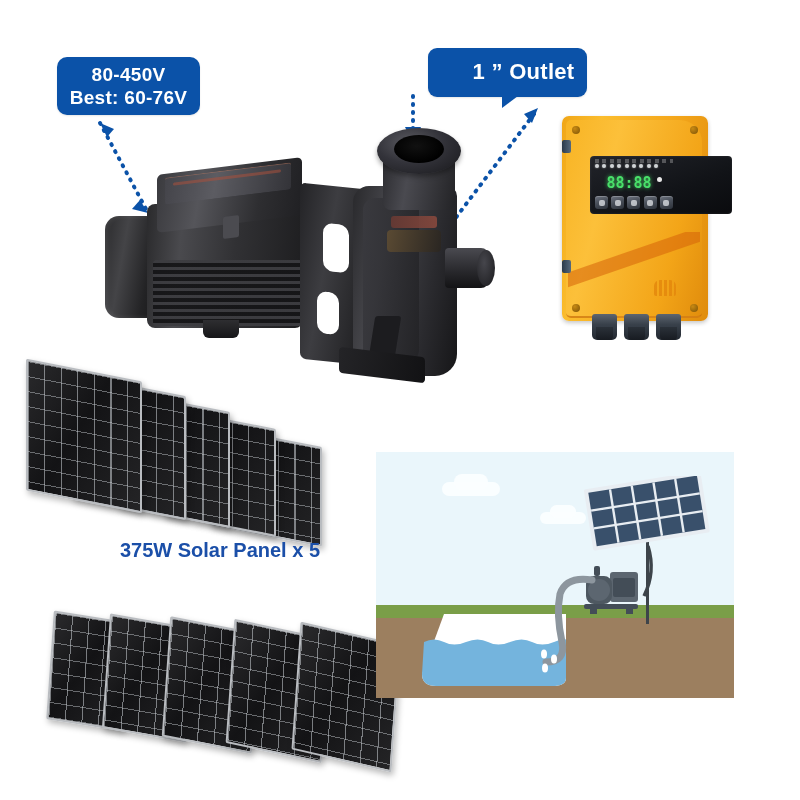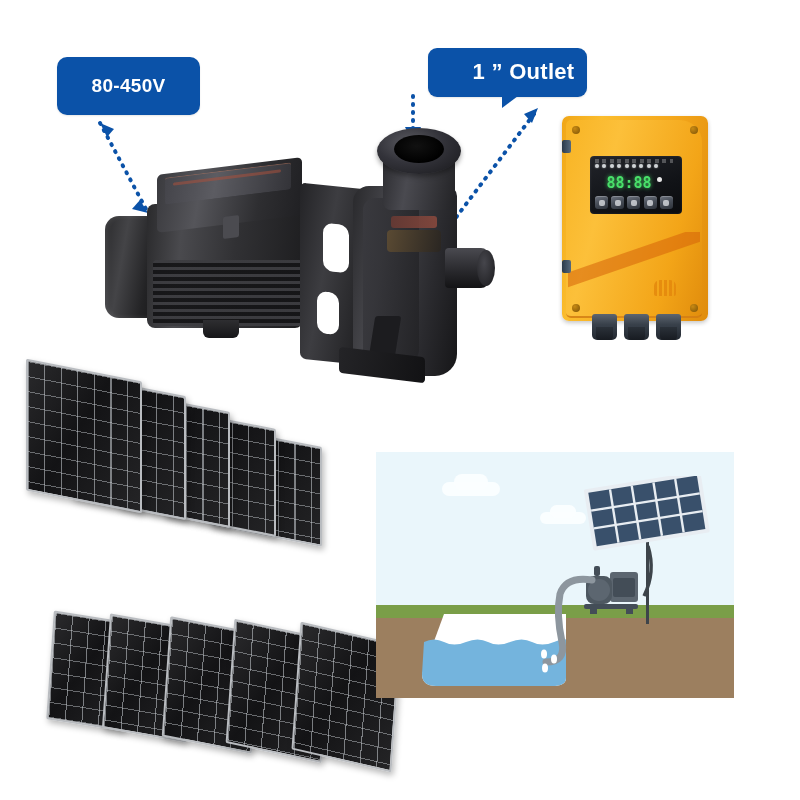--- a/index.html
+++ b/index.html
@@ -140,23 +140,24 @@
     background:linear-gradient(180deg,#5d6570 0%,#39414b 40%,#222830 100%);
   }
   .gland::after{content:"";position:absolute;left:4px;top:13px;width:17px;height:13px;
     border-radius:0 0 4px 4px;background:linear-gradient(180deg,#2b3139,#171b21);}
   .ctrl-logo{position:absolute;left:98px;top:168px;width:22px;height:16px;
     background:repeating-linear-gradient(90deg,#e4880c 0 3px,transparent 3px 5px);
     border-radius:6px 6px 2px 2px;opacity:.85;}
 
   
   .panel{
-    position:absolute;left:34px;top:44px;width:92px;height:58px;border-radius:4px;
+    position:absolute;left:34px;top:44px;width:111px;height:58px;border-radius:4px;
     background:linear-gradient(160deg,#22242a 0%,#111317 60%,#0a0b0e 100%);
     box-shadow:inset 0 0 3px rgba(255,255,255,.10);
+    padding-left:31px;
   }
   .leds{position:absolute;left:5px;top:8px;width:78px;display:flex;gap:3.4px;}
   .led{width:4px;height:4px;border-radius:50%;background:#cfd3d6;box-shadow:0 0 2px rgba(255,255,255,.5);}
   .led-caps{position:absolute;left:5px;top:3px;width:78px;height:4px;
     background:repeating-linear-gradient(90deg,rgba(220,220,220,.55) 0 4px,transparent 4px 7.5px);
     opacity:.55;}
   .lcd{
     position:absolute;left:17px;top:18px;width:44px;height:18px;
     display:flex;align-items:center;justify-content:center;gap:1px;
     color:#49e06a;font-family:"DejaVu Sans Mono", monospace;font-weight:bold;font-size:15px;
@@ -198,20 +199,21 @@
   .cloud{position:absolute;background:#fbfeff;border-radius:20px;opacity:.95;}
   .cloud::before,.cloud::after{content:"";position:absolute;background:#fbfeff;border-radius:50%;}
 </style>
 </head>
 <body>
 
 <div class="stage">
 
   <div class="badge" id="badge-voltage">
     <span>80-450V</span>
+    <span>Best: 60-76V</span>
   </div>
 
   <div class="badge" id="badge-outlet">
     <span>1 ” Outlet</span>
     <span class="tail"></span>
   </div>
 
   <svg class="arrow" style="left:88px;top:105px;width:76px;height:125px;">
     <line x1="12" y1="18" x2="58" y2="104" stroke="#0b52a8" stroke-width="4" stroke-linecap="round" stroke-dasharray="1 7"></line>
     <polygon points="12,18 26,24 19,32" fill="#0b52a8"></polygon>
@@ -300,20 +302,21 @@
 
   <div class="panel-stack" style="left:24px;top:372px;width:300px;height:165px;">
     <div class="sp" style="left:186px;top:64px;width:108px;height:96px;transform:skewY(11deg);"></div>
     <div class="sp" style="left:140px;top:46px;width:108px;height:104px;transform:skewY(11deg);"></div>
     <div class="sp" style="left:94px;top:29px;width:108px;height:112px;transform:skewY(11deg);"></div>
     <div class="sp" style="left:48px;top:13px;width:110px;height:120px;transform:skewY(11deg);"></div>
     <div class="sp" style="left:2px;top:-2px;width:112px;height:128px;transform:skewY(11deg);"></div>
   </div>
 
   <div id="caption">
+    <div class="l2">375W Solar Panel x 5</div>
   </div>
 
   <div class="panel-stack" style="left:44px;top:604px;width:300px;height:140px;">
     <div class="sp" style="left:6px;top:12px;width:74px;height:106px;transform:skewY(9deg) skewX(-4deg);"></div>
     <div class="sp" style="left:62px;top:16px;width:80px;height:112px;transform:skewY(10deg) skewX(-4deg);"></div>
     <div class="sp" style="left:122px;top:20px;width:86px;height:118px;transform:skewY(11deg) skewX(-4deg);"></div>
     <div class="sp" style="left:186px;top:24px;width:92px;height:122px;transform:skewY(12deg) skewX(-4deg);"></div>
     <div class="sp" style="left:252px;top:28px;width:96px;height:126px;transform:skewY(13deg) skewX(-4deg);"></div>
   </div>
 

